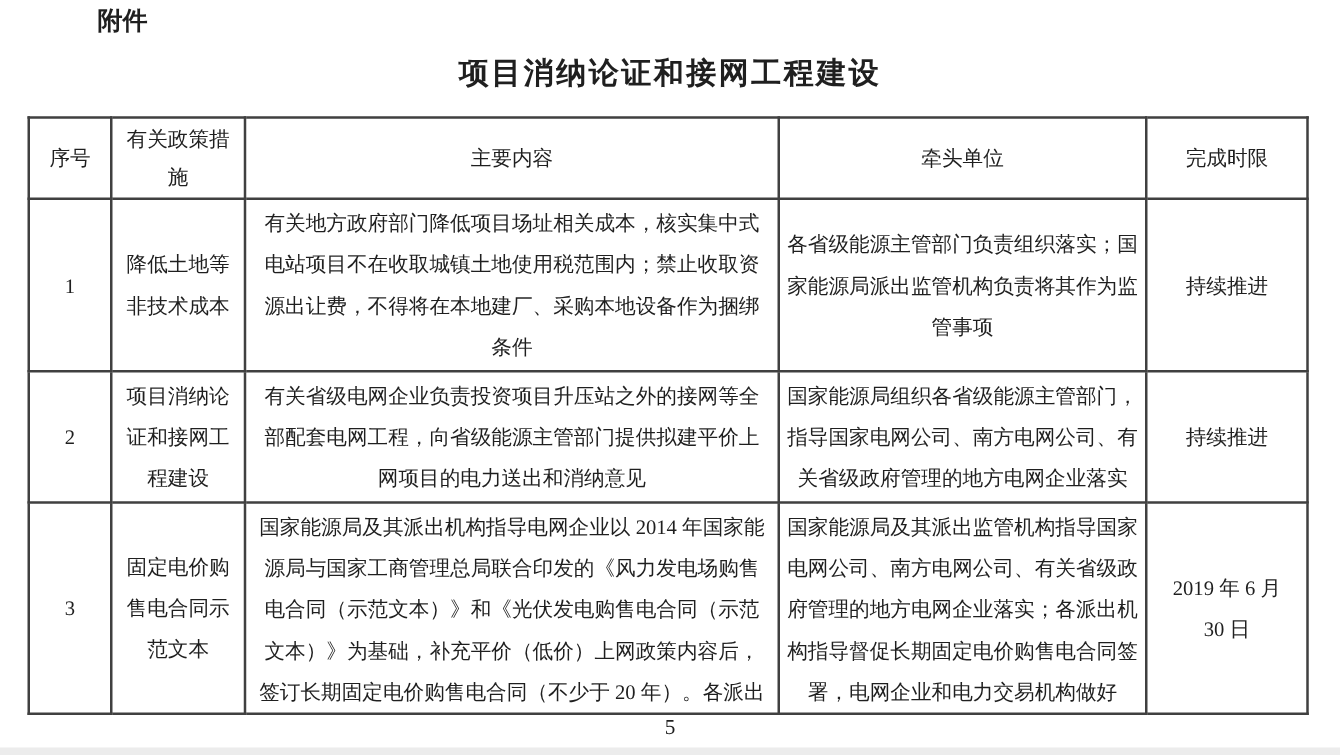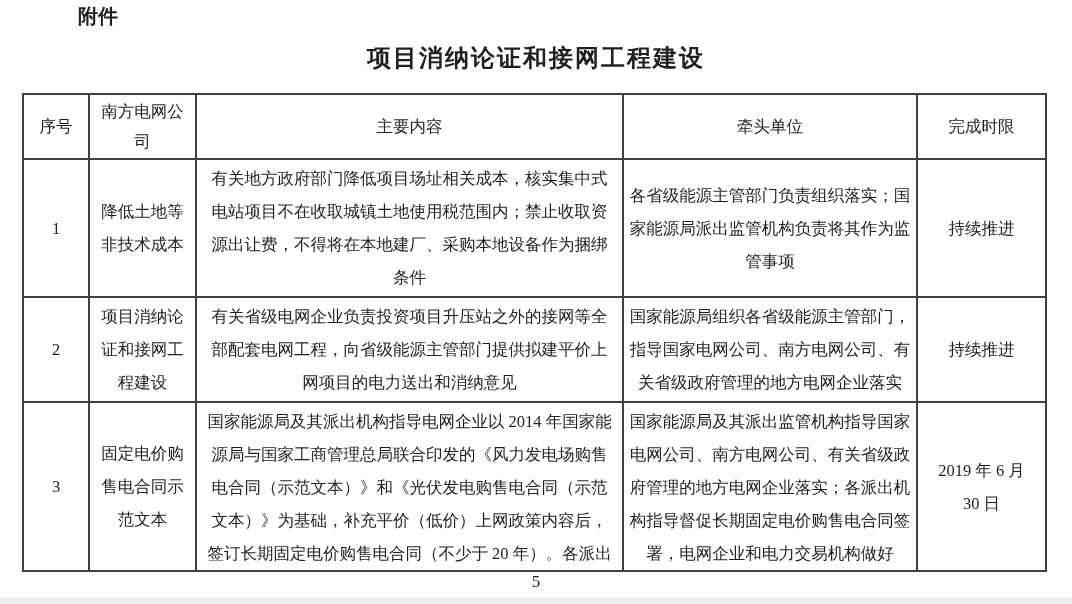--- a/index.html
+++ b/index.html
@@ -99,21 +99,21 @@
     <colgroup>
       <col style="width:66px">
       <col style="width:107px">
       <col style="width:427px">
       <col style="width:294px">
       <col style="width:129px">
     </colgroup>
     <thead>
       <tr>
         <th>序号</th>
-        <th>南方电网公司</th>
+        <th>有关政策措施</th>
         <th>主要内容</th>
         <th>牵头单位</th>
         <th>完成时限</th>
       </tr>
     </thead>
     <tbody>
       <tr class="r1">
         <td class="no">1</td>
         <td class="measure">降低土地等非技术成本</td>
         <td class="content">有关地方政府部门降低项目场址相关成本，核实集中式电站项目不在收取城镇土地使用税范围内；禁止收取资源出让费，不得将在本地建厂、采购本地设备作为捆绑条件</td>

